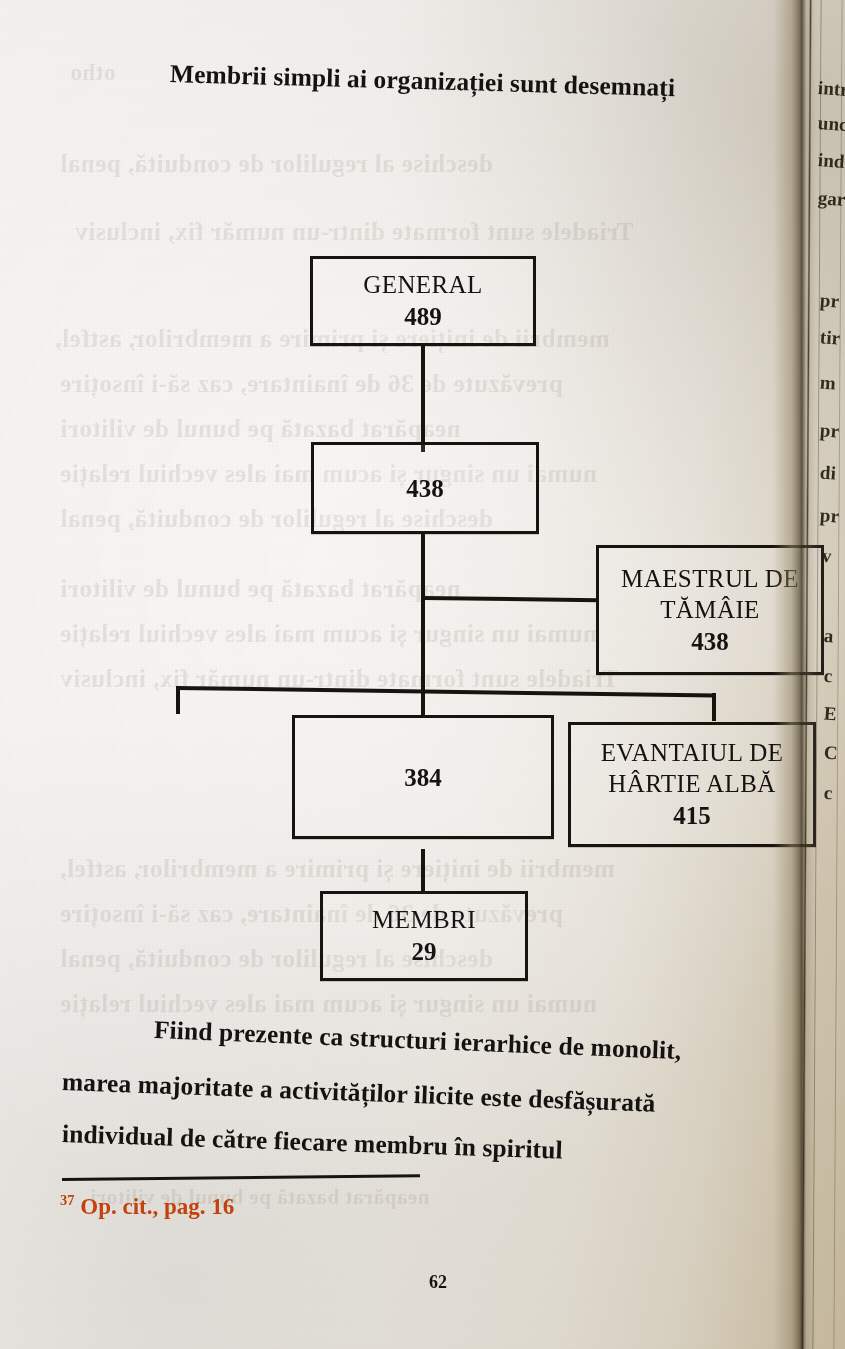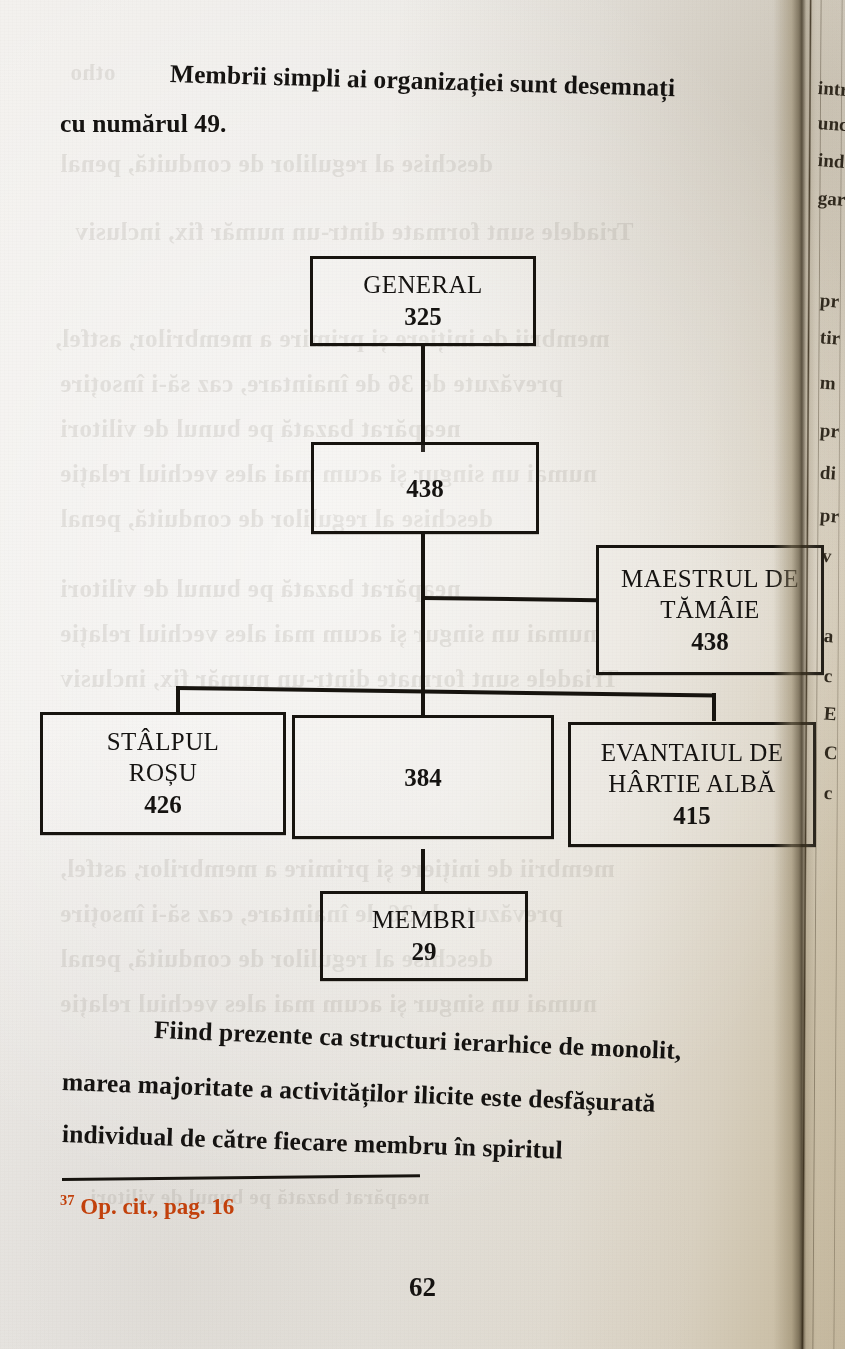--- a/index.html
+++ b/index.html
@@ -120,21 +120,21 @@
 
   .conn{position:absolute;background:#17140f;}
 
   
   .fnrule{position:absolute;height:3px;background:#17140f;transform-origin:left center;}
   .fnote{
     position:absolute;color:#c2410c;font-weight:700;font-size:23px;white-space:nowrap;
   }
   .fnote sup{font-size:14.5px;vertical-align:super;}
   .folio{
-    position:absolute;color:#151311;font-weight:700;font-size:27px;
+    position:absolute;color:#151311;font-weight:700;font-size:18px;margin-left:20px;
   }
 
   
   .marg{
     position:absolute;
     color:#241d12;
     font-weight:700;
     font-size:19px;
     white-space:nowrap;
     opacity:.92;
@@ -163,59 +163,53 @@
     <div class="ghost" style="left:60px;top:665px;font-size:25px;">Triadele sunt formate dintr-un număr fix, inclusiv</div>
     <div class="ghost" style="left:60px;top:855px;font-size:25px;">membrii de inițiere și primire a membrilor, astfel,</div>
     <div class="ghost" style="left:60px;top:900px;font-size:25px;">prevăzute de 36 de înaintare, caz să-i însoțire</div>
     <div class="ghost" style="left:60px;top:945px;font-size:25px;">deschise al regulilor de conduită, penal</div>
     <div class="ghost" style="left:60px;top:990px;font-size:25px;">numai un singur și acum mai ales vechiul relație</div>
     <div class="ghost" style="left:90px;top:1185px;font-size:21px;">neapărat bazată pe bunul de vilitori</div>
   </div>
 
   <div class="para" style="left:60px;top:52px;width:740px;">
     <span class="ln" style="margin-left:110px;display:inline-block;transform:rotate(1.6deg);">Membrii simpli ai organizației sunt desemnați</span>
-    <span class="ln" style="display:block;margin-top:6px;">cu numărul 49.</span>
   </div>
 
 
   <div class="chart">
 
     <div class="conn" style="left:421px;top:344px;width:4px;height:108px;"></div>
 
     <div class="conn" style="left:421px;top:533px;width:4px;height:168px;"></div>
 
     <div class="conn" style="left:423px;top:596px;width:175px;height:4px;transform:rotate(.7deg);transform-origin:left center;"></div>
 
     <div class="conn" style="left:176px;top:686px;width:540px;height:4px;transform:rotate(.8deg);transform-origin:left center;"></div>
     <div class="conn" style="left:176px;top:686px;width:4px;height:28px;"></div>
     <div class="conn" style="left:421px;top:689px;width:4px;height:28px;"></div>
     <div class="conn" style="left:712px;top:693px;width:4px;height:28px;"></div>
 
     <div class="conn" style="left:421px;top:849px;width:4px;height:44px;"></div>
 
     <div class="node" style="left:310px;top:256px;width:226px;height:90px;">
       <div class="t">GENERAL</div>
-      <div class="n">325</div>
+      <div class="n">489</div>
     </div>
 
     <div class="node" style="left:311px;top:442px;width:228px;height:92px;">
       <div class="n">438</div>
     </div>
 
     <div class="node" style="left:596px;top:545px;width:228px;height:130px;">
       <div class="t">MAESTRUL DE
 TĂMÂIE</div>
       <div class="n">438</div>
     </div>
 
-    <div class="node" style="left:40px;top:712px;width:246px;height:123px;">
-      <div class="t">STÂLPUL
-ROȘU</div>
-      <div class="n">426</div>
-    </div>
 
     <div class="node" style="left:292px;top:715px;width:262px;height:124px;">
       <div class="n">384</div>
     </div>
 
     <div class="node" style="left:568px;top:722px;width:248px;height:125px;">
       <div class="t">EVANTAIUL DE
 HÂRTIE   ALBĂ</div>
       <div class="n">415</div>
     </div>

